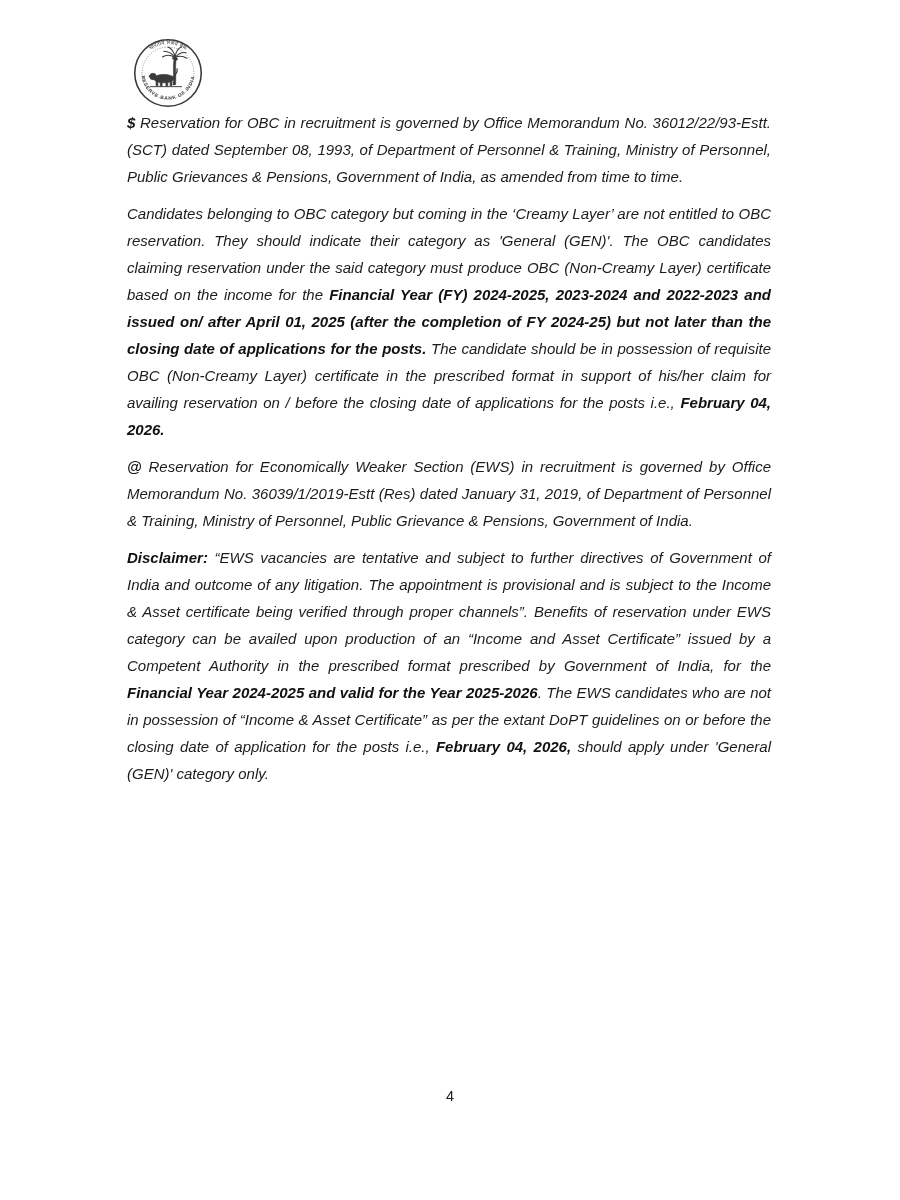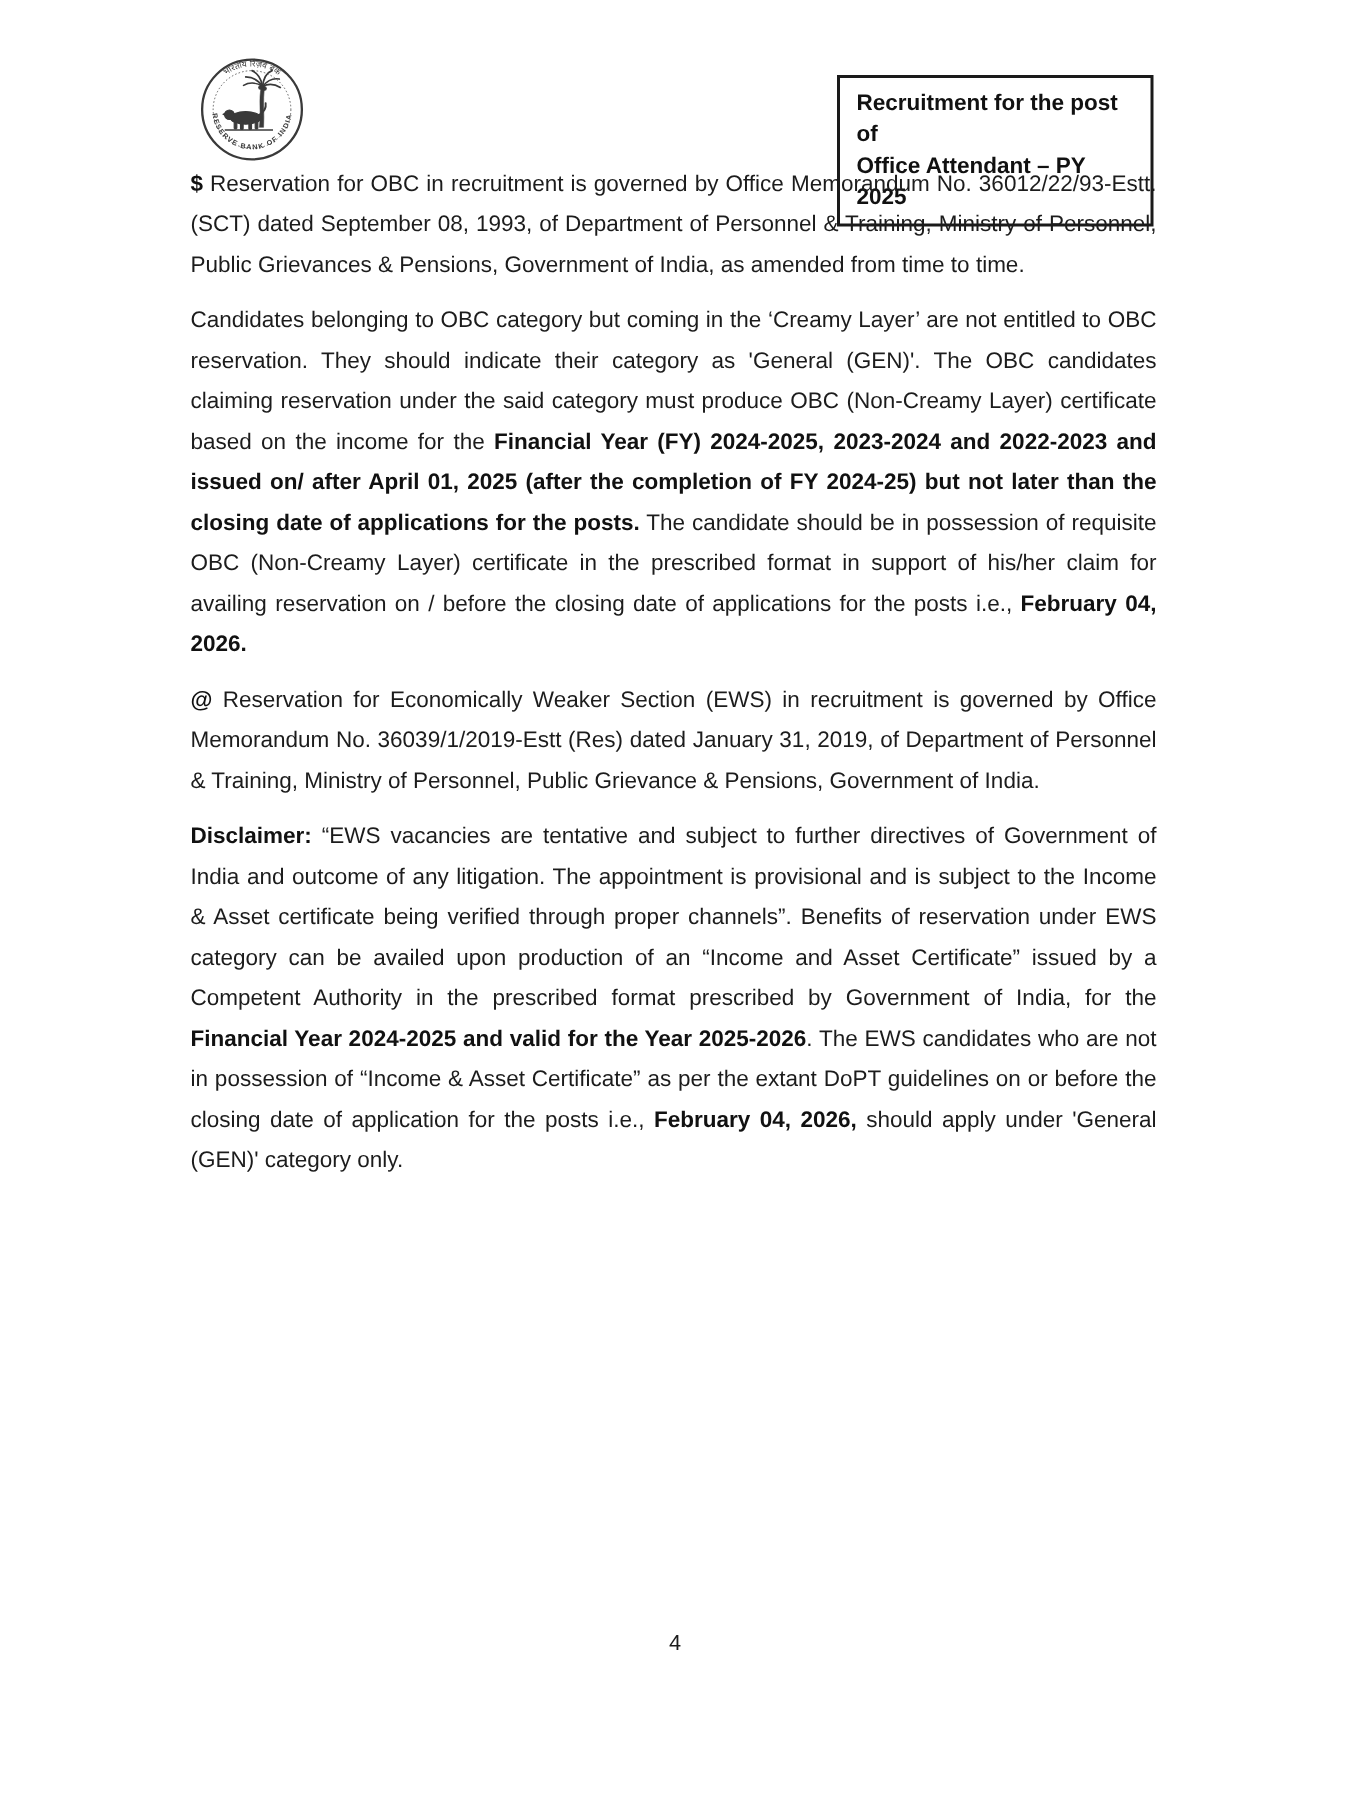--- a/index.html
+++ b/index.html
@@ -40,20 +40,21 @@
     position: absolute;
     left: 127px;
     top: 109px;
     width: 644px;
   }
   .content p {
     margin: 0 0 10px 0;
     font-size: 15px;
     line-height: 27px;
     text-align: justify;
+    font-style: italic;
   }
   .content p strong, .content p b {
     font-weight: 700;
     color: #111111;
   }
   .page-footer {
     position: absolute;
     left: 0;
     top: 1088px;
     width: 100%;
@@ -104,24 +105,20 @@
         <rect x="33" y="60" width="2.6" height="8.5" rx="1"></rect>
         <rect x="39" y="61" width="2.6" height="8" rx="1"></rect>
         <rect x="47" y="61" width="2.6" height="8" rx="1"></rect>
         <rect x="53" y="60" width="2.6" height="8.5" rx="1"></rect>
         <path d="M57,55 q7,-4 6,-11" fill="none" stroke-width="1.8" stroke-linecap="round"></path>
       </g>
       <line x1="24" y1="69.5" x2="70" y2="69.5" stroke="#3a3a3a" stroke-width="1.4"></line>
     </svg>
   </div>
 
-  <div class="title-box">
-    <div>Recruitment for the post of</div>
-    <div>Office Attendant – PY 2025</div>
-  </div>
 
   <div class="content">
     <p><strong>$</strong><span> Reservation for OBC in recruitment is governed by Office Memorandum No. 36012/22/93-Estt. (SCT) dated September 08, 1993, of Department of Personnel &amp; Training, Ministry of Personnel, Public Grievances &amp; Pensions, Government of India, as amended from time to time.</span></p>
 
     <p><span>Candidates belonging to OBC category but coming in the ‘Creamy Layer’ are not entitled to OBC reservation. They should indicate their category as 'General (GEN)'. The OBC candidates claiming reservation under the said category must produce OBC (Non-Creamy Layer) certificate based on the income for the </span><strong>Financial Year (FY) 2024-2025, 2023-2024 and 2022-2023 and issued on/ after April 01, 2025 (after the completion of FY 2024-25) but not later than the closing date of applications for the posts.</strong><span> The candidate should be in possession of requisite OBC (Non-Creamy Layer) certificate in the prescribed format in support of his/her claim for availing reservation on / before the closing date of applications for the posts i.e., </span><strong>February 04, 2026.</strong></p>
 
     <p><strong>@</strong><span> Reservation for Economically Weaker Section (EWS) in recruitment is governed by Office Memorandum No. 36039/1/2019-Estt (Res) dated January 31, 2019, of Department of Personnel &amp; Training, Ministry of Personnel, Public Grievance &amp; Pensions, Government of India.</span></p>
 
     <p><strong>Disclaimer:</strong><span> “EWS vacancies are tentative and subject to further directives of Government of India and outcome of any litigation. The appointment is provisional and is subject to the Income &amp; Asset certificate being verified through proper channels”. Benefits of reservation under EWS category can be availed upon production of an “Income and Asset Certificate” issued by a Competent Authority in the prescribed format prescribed by Government of India, for the </span><strong>Financial Year 2024-2025 and valid for the Year 2025-2026</strong><span>. The EWS candidates who are not in possession of “Income &amp; Asset Certificate” as per the extant DoPT guidelines on or before the closing date of application for the posts i.e., </span><strong>February 04, 2026,</strong><span> should apply under 'General (GEN)' category only.</span></p>
   </div>

